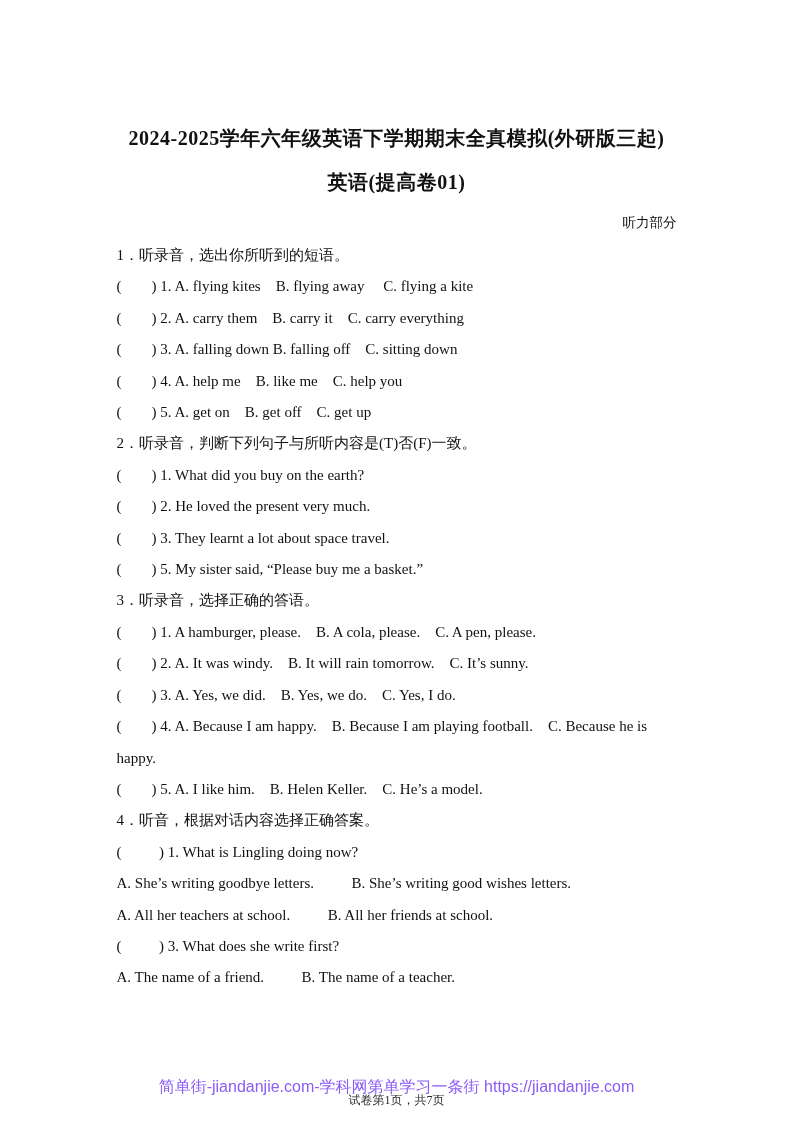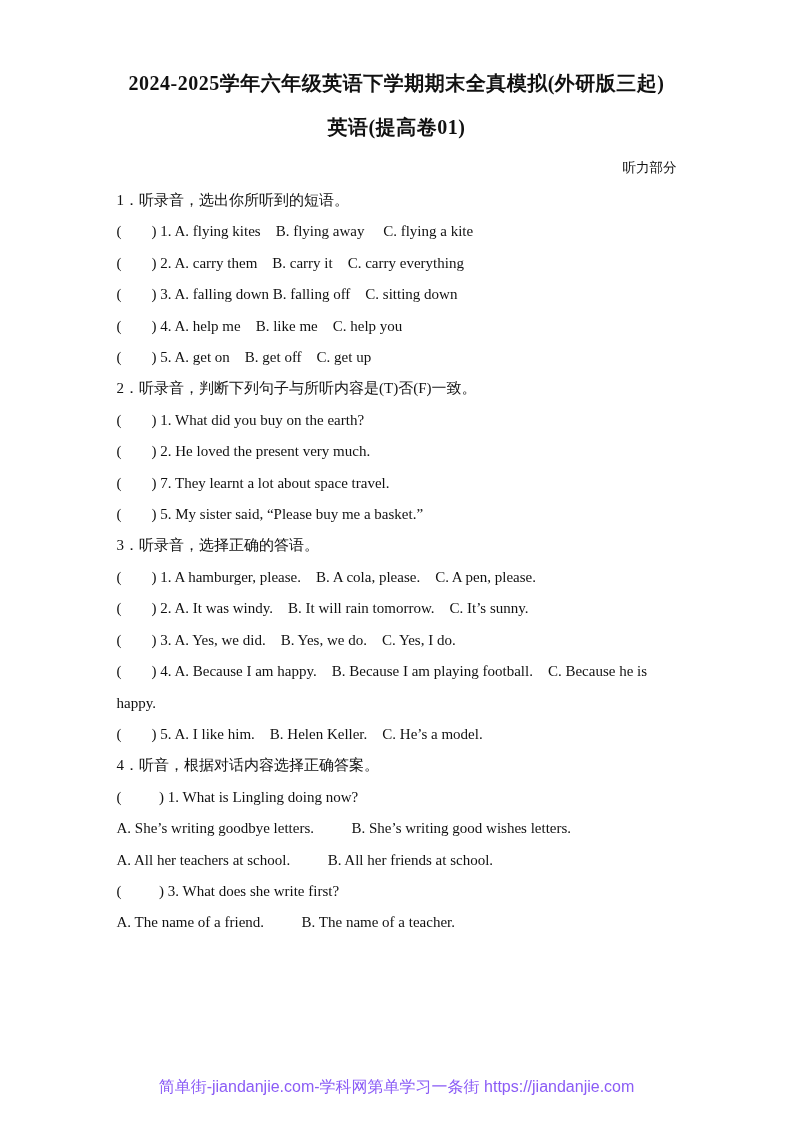--- a/index.html
+++ b/index.html
@@ -12,22 +12,22 @@
     width: 793px;
     height: 1122px;
     margin: 0 auto;
     background: #ffffff;
     overflow: hidden;
     font-family: "Liberation Serif", "DejaVu Serif", serif;
     color: #111111;
   }
   .doc {
     width: 560px;
-    margin: 0 auto;
-    padding-top: 61px;
+    margin: 8px auto;
+    padding-top: 108px;
   }
   .title {
     font-size: 20px;
     font-weight: bold;
     text-align: center;
     line-height: 44px;
     margin: 0;
     letter-spacing: 0.5px;
   }
   .part-heading {
@@ -76,33 +76,34 @@
     <p class="line">1．听录音，选出你所听到的短语。</p>
     <p class="line">(        ) 1. A. flying kites    B. flying away     C. flying a kite</p>
     <p class="line">(        ) 2. A. carry them    B. carry it    C. carry everything</p>
     <p class="line">(        ) 3. A. falling down B. falling off    C. sitting down</p>
     <p class="line">(        ) 4. A. help me    B. like me    C. help you</p>
     <p class="line">(        ) 5. A. get on    B. get off    C. get up</p>
 
     <p class="line">2．听录音，判断下列句子与所听内容是(T)否(F)一致。</p>
     <p class="line">(        ) 1. What did you buy on the earth?</p>
     <p class="line">(        ) 2. He loved the present very much.</p>
-    <p class="line">(        ) 7. They learnt a lot about space travel.</p>
+    <p class="line">(        ) 3. They learnt a lot about space travel.</p>
     <p class="line">(        ) 5. My sister said, “Please buy me a basket.”</p>
 
     <p class="line">3．听录音，选择正确的答语。</p>
     <p class="line">(        ) 1. A hamburger, please.    B. A cola, please.    C. A pen, please.</p>
     <p class="line">(        ) 2. A. It was windy.    B. It will rain tomorrow.    C. It’s sunny.</p>
     <p class="line">(        ) 3. A. Yes, we did.    B. Yes, we do.    C. Yes, I do.</p>
     <p class="line">(        ) 4. A. Because I am happy.    B. Because I am playing football.    C. Because he is happy.</p>
     <p class="line">(        ) 5. A. I like him.    B. Helen Keller.    C. He’s a model.</p>
 
     <p class="line">4．听音，根据对话内容选择正确答案。</p>
     <p class="line">(          ) 1. What is Lingling doing now?</p>
     <p class="line">A. She’s writing goodbye letters.          B. She’s writing good wishes letters.</p>
     <p class="line">A. All her teachers at school.          B. All her friends at school.</p>
     <p class="line">(          ) 3. What does she write first?</p>
     <p class="line">A. The name of a friend.          B. The name of a teacher.</p>
 
   </div>
 
   <div class="footer-watermark">简单街-jiandanjie.com-学科网第单学习一条街 https://jiandanjie.com</div>
+  <div class="footer-page">试卷第1页，共7页</div>
 </div>
 
 </body></html>

